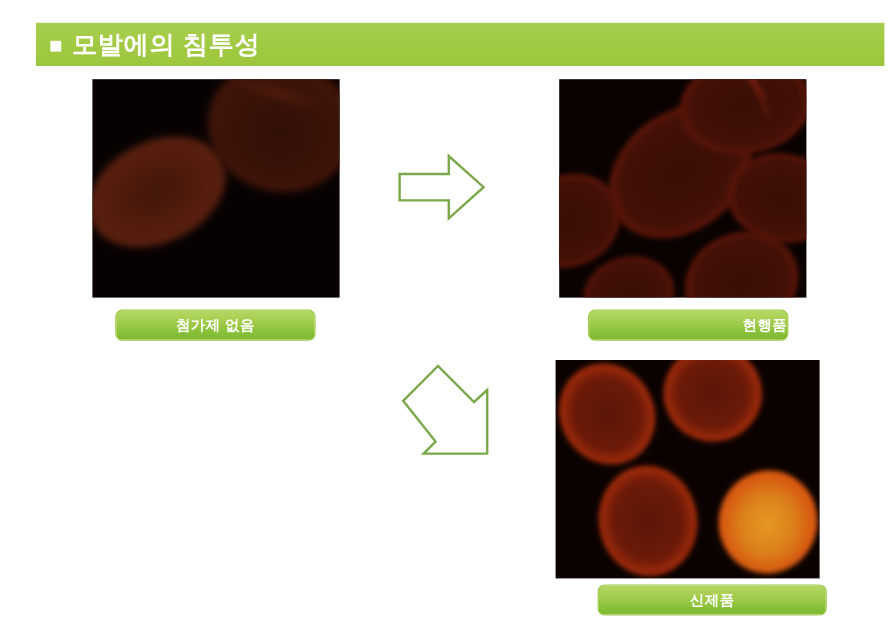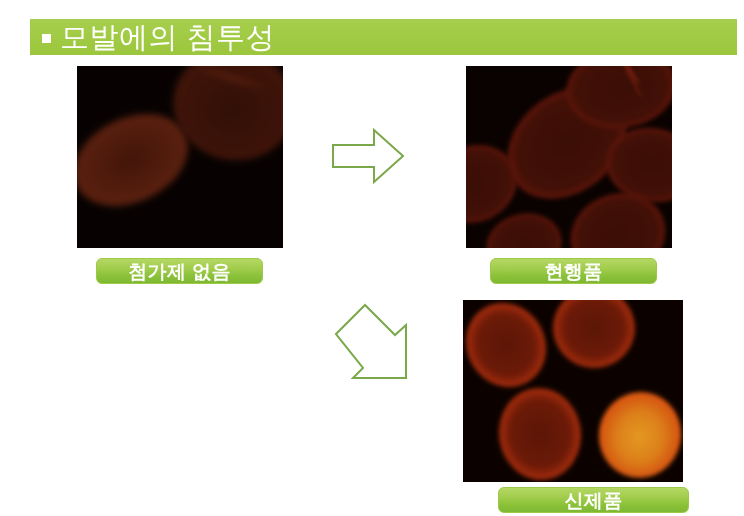--- a/index.html
+++ b/index.html
@@ -31,22 +31,22 @@
   .title-bullet {
     width: 9px;
     height: 9px;
     background: #ffffff;
     margin-right: 9px;
     flex: 0 0 auto;
     margin-top: 2px;
   }
   .title-text {
     color: #ffffff;
-    font-size: 29px;
-    font-weight: normal;
+    font-size: 21px;
+    font-weight: bold;
     letter-spacing: 0.5px;
     line-height: 1;
     white-space: nowrap;
   }
 
   
   .micrograph {
     position: absolute;
     background: #050100;
     overflow: hidden;
@@ -150,27 +150,27 @@
     border-radius: 6px;
     background: linear-gradient(180deg, #b4d864 0%, #a2cc4c 40%, #8bc23a 70%, #7eb832 100%);
     border: 1px solid #9ec947;
     display: flex;
     align-items: center;
     justify-content: center;
     box-sizing: border-box;
   }
   .pill span {
     color: #ffffff;
-    font-size: 19px;
+    font-size: 12px;
     font-weight: bold;
     line-height: 1;
     letter-spacing: 0.4px;
   }
   #label-no-additive { left: 96px; top: 258px; width: 167px; }
-  #label-current     { left: 490px; top: 258px; width: 167px; }
+  #label-current     { left: 490px; top: 258px; width: 167px; justify-content: flex-end; }
   #label-new         { left: 498px; top: 487px; width: 191px; }
 
   
   .arrow-svg { position: absolute; }
   #arrow-right { left: 330px; top: 125px; }
   #arrow-diag  { left: 330px; top: 302px; }
 </style>
 </head>
 <body>
 

